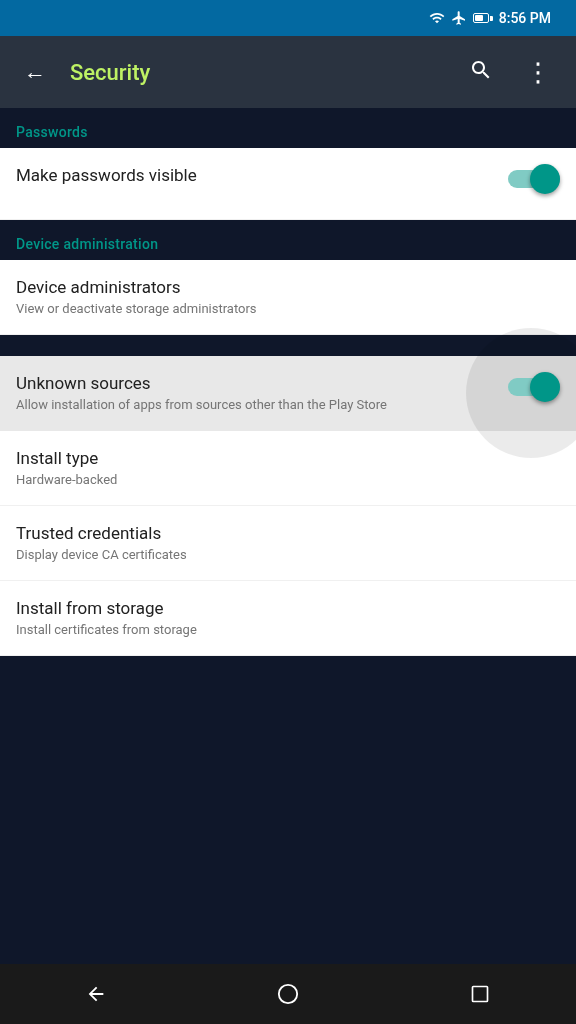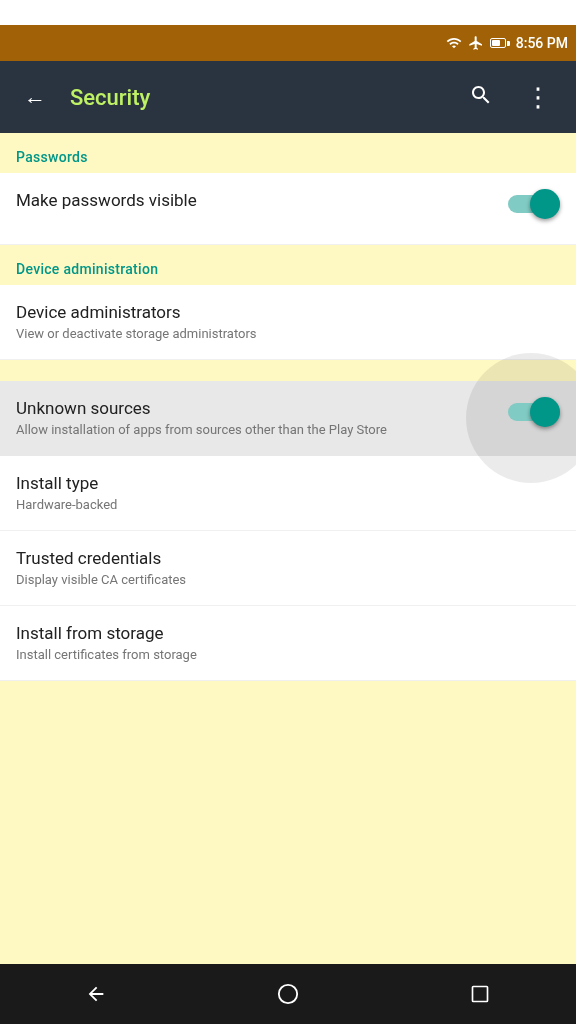--- a/index.html
+++ b/index.html
@@ -10,27 +10,26 @@
       background: #fff;
       font-family: 'Roboto', Arial, sans-serif;
       overflow: hidden;
       position: relative;
     }
 
     
     .status-bar {
       width: 100%;
       height: 36px;
-      background: #a16207;
+      background: #0369a1;
       display: flex;
       align-items: center;
       justify-content: flex-end;
-      padding: 0 8px;
+      padding: 0 25px;
       gap: 8px;
-      margin-top: 25px;
     }
     .status-icons {
       display: flex;
       align-items: center;
       gap: 6px;
     }
     .status-time {
       color: #fff;
       font-size: 14px;
       font-weight: 500;
@@ -61,21 +60,21 @@
     .toolbar-action {
       color: #fff;
       font-size: 22px;
       cursor: pointer;
       padding: 8px;
     }
 
     
     .content {
       width: 100%;
-      background: #fef9c3;
+      background: #0f172a;
       overflow-y: auto;
     }
 
     
     .section-header {
       padding: 16px 16px 8px 16px;
       font-size: 14px;
       font-weight: 500;
       color: #009688;
       letter-spacing: 0.3px;
@@ -296,21 +295,21 @@
   <div class="setting-item">
     <div class="setting-item-text">
       <div class="setting-item-title">Install type</div>
       <div class="setting-item-subtitle">Hardware-backed</div>
     </div>
   </div>
 
   <div class="setting-item">
     <div class="setting-item-text">
       <div class="setting-item-title">Trusted credentials</div>
-      <div class="setting-item-subtitle">Display visible CA certificates</div>
+      <div class="setting-item-subtitle">Display device CA certificates</div>
     </div>
   </div>
 
   <div class="setting-item">
     <div class="setting-item-text">
       <div class="setting-item-title">Install from storage</div>
       <div class="setting-item-subtitle">Install certificates from storage</div>
     </div>
   </div>
 

